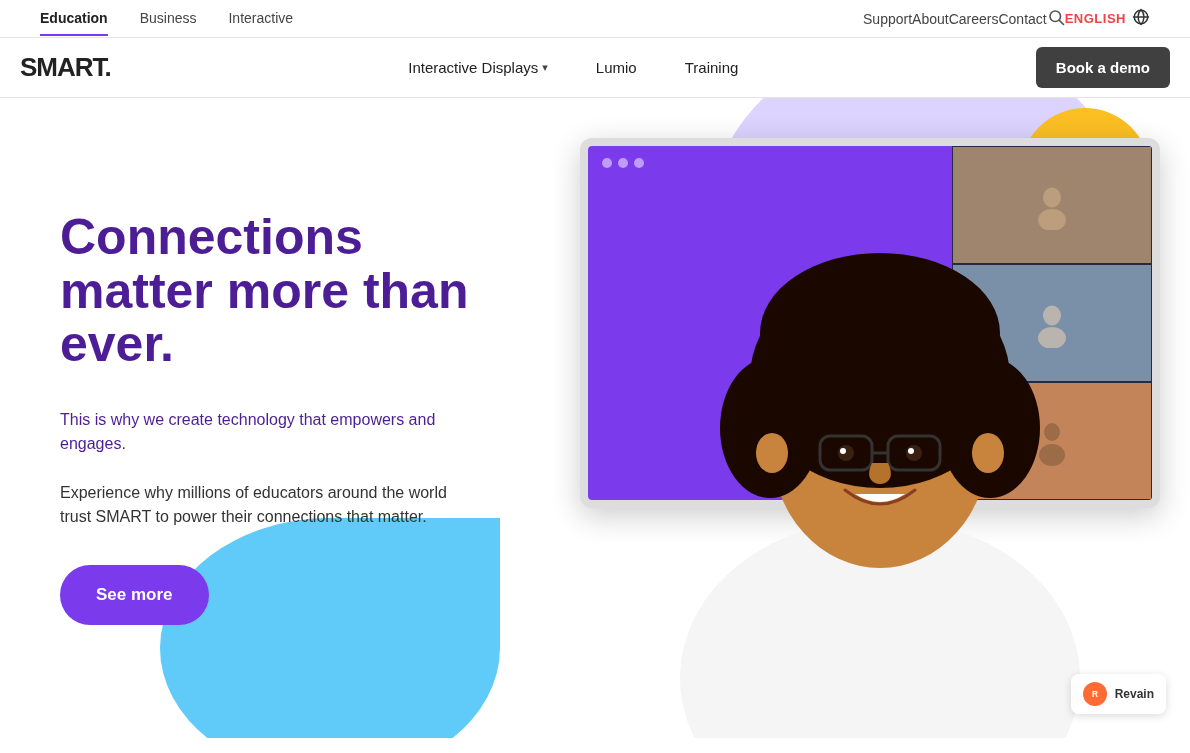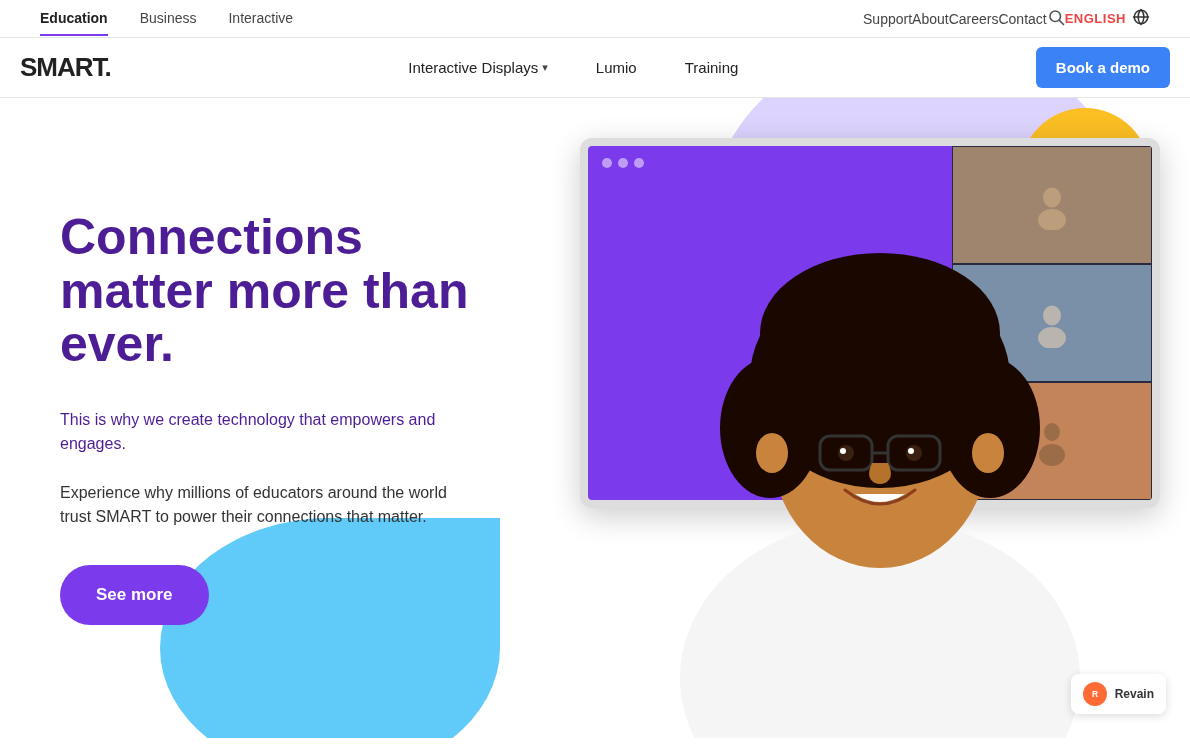--- a/index.html
+++ b/index.html
@@ -71,21 +71,21 @@
       color: #222;
       text-decoration: none;
       padding: 8px 12px;
       display: flex;
       align-items: center;
       gap: 4px;
     }
     .main-nav-links a .chevron { font-size: 11px; color: #444; }
     .nav-right { display: flex; align-items: center; gap: 8px; }
     .book-demo-btn {
-      background: #3b82f6;
+      background: #404040;
       color: #fff;
       border: none;
       border-radius: 6px;
       padding: 12px 20px;
       font-size: 15px;
       font-weight: 600;
       cursor: pointer;
     }
 
     

